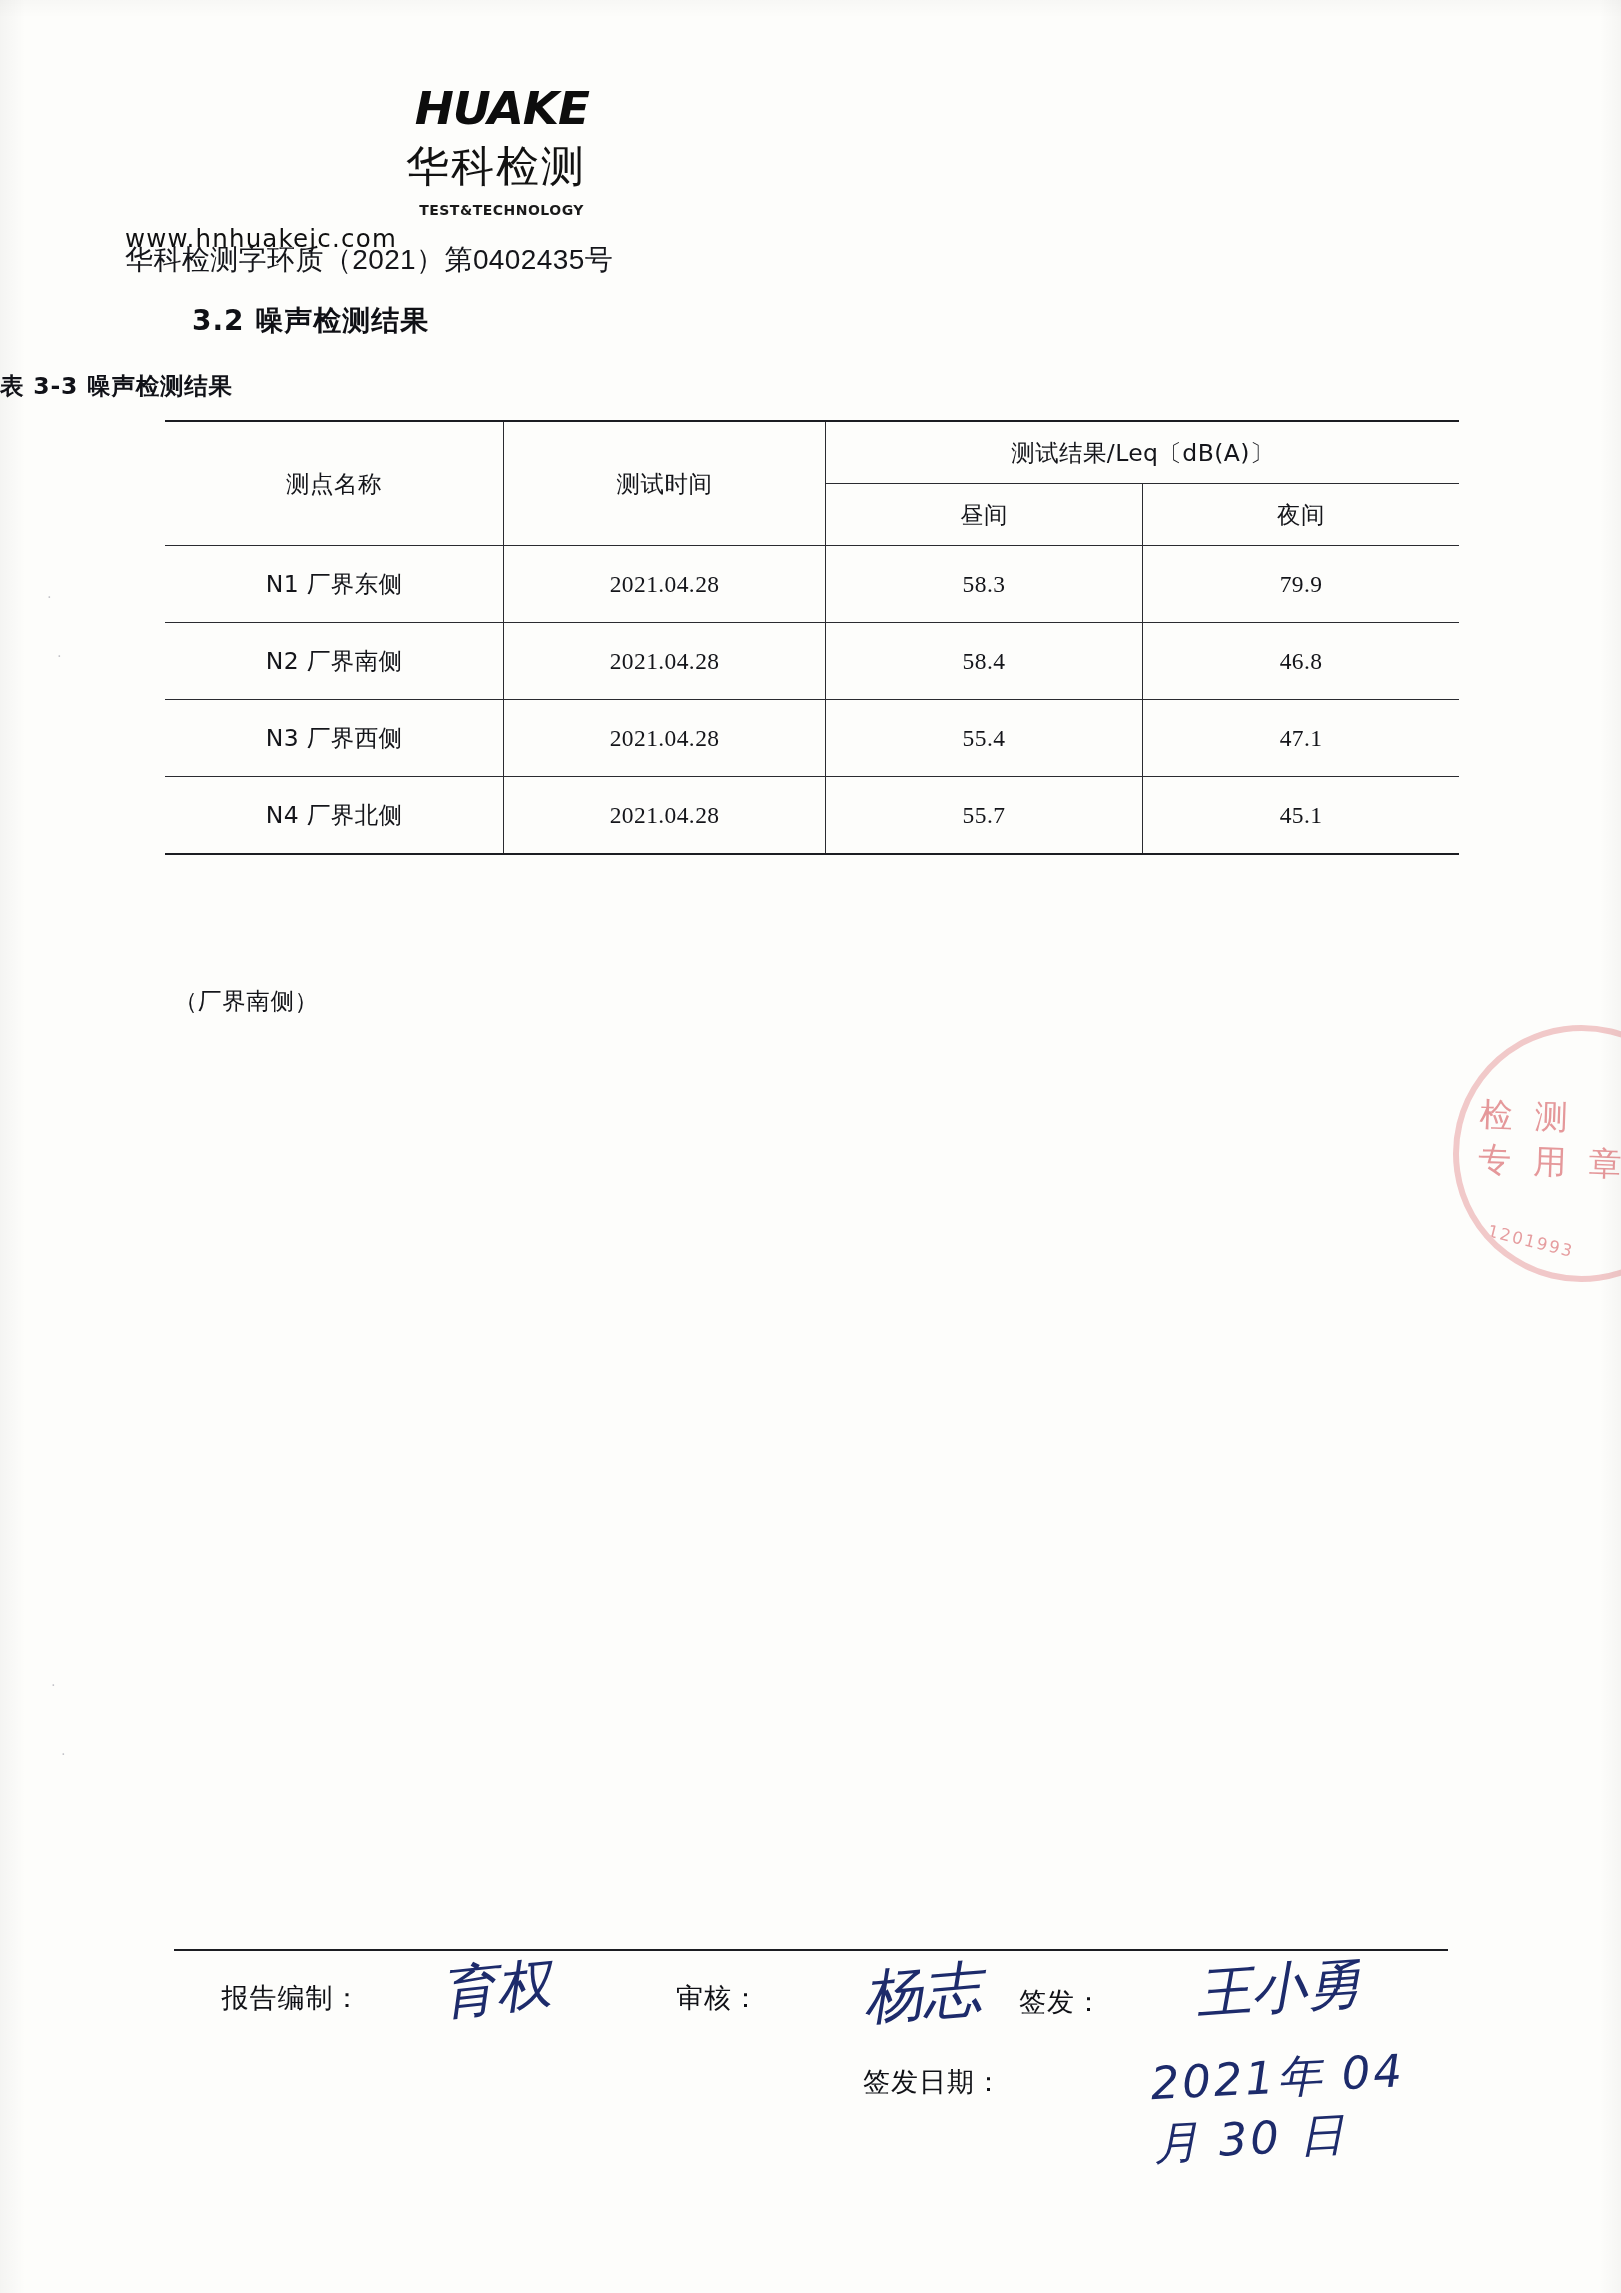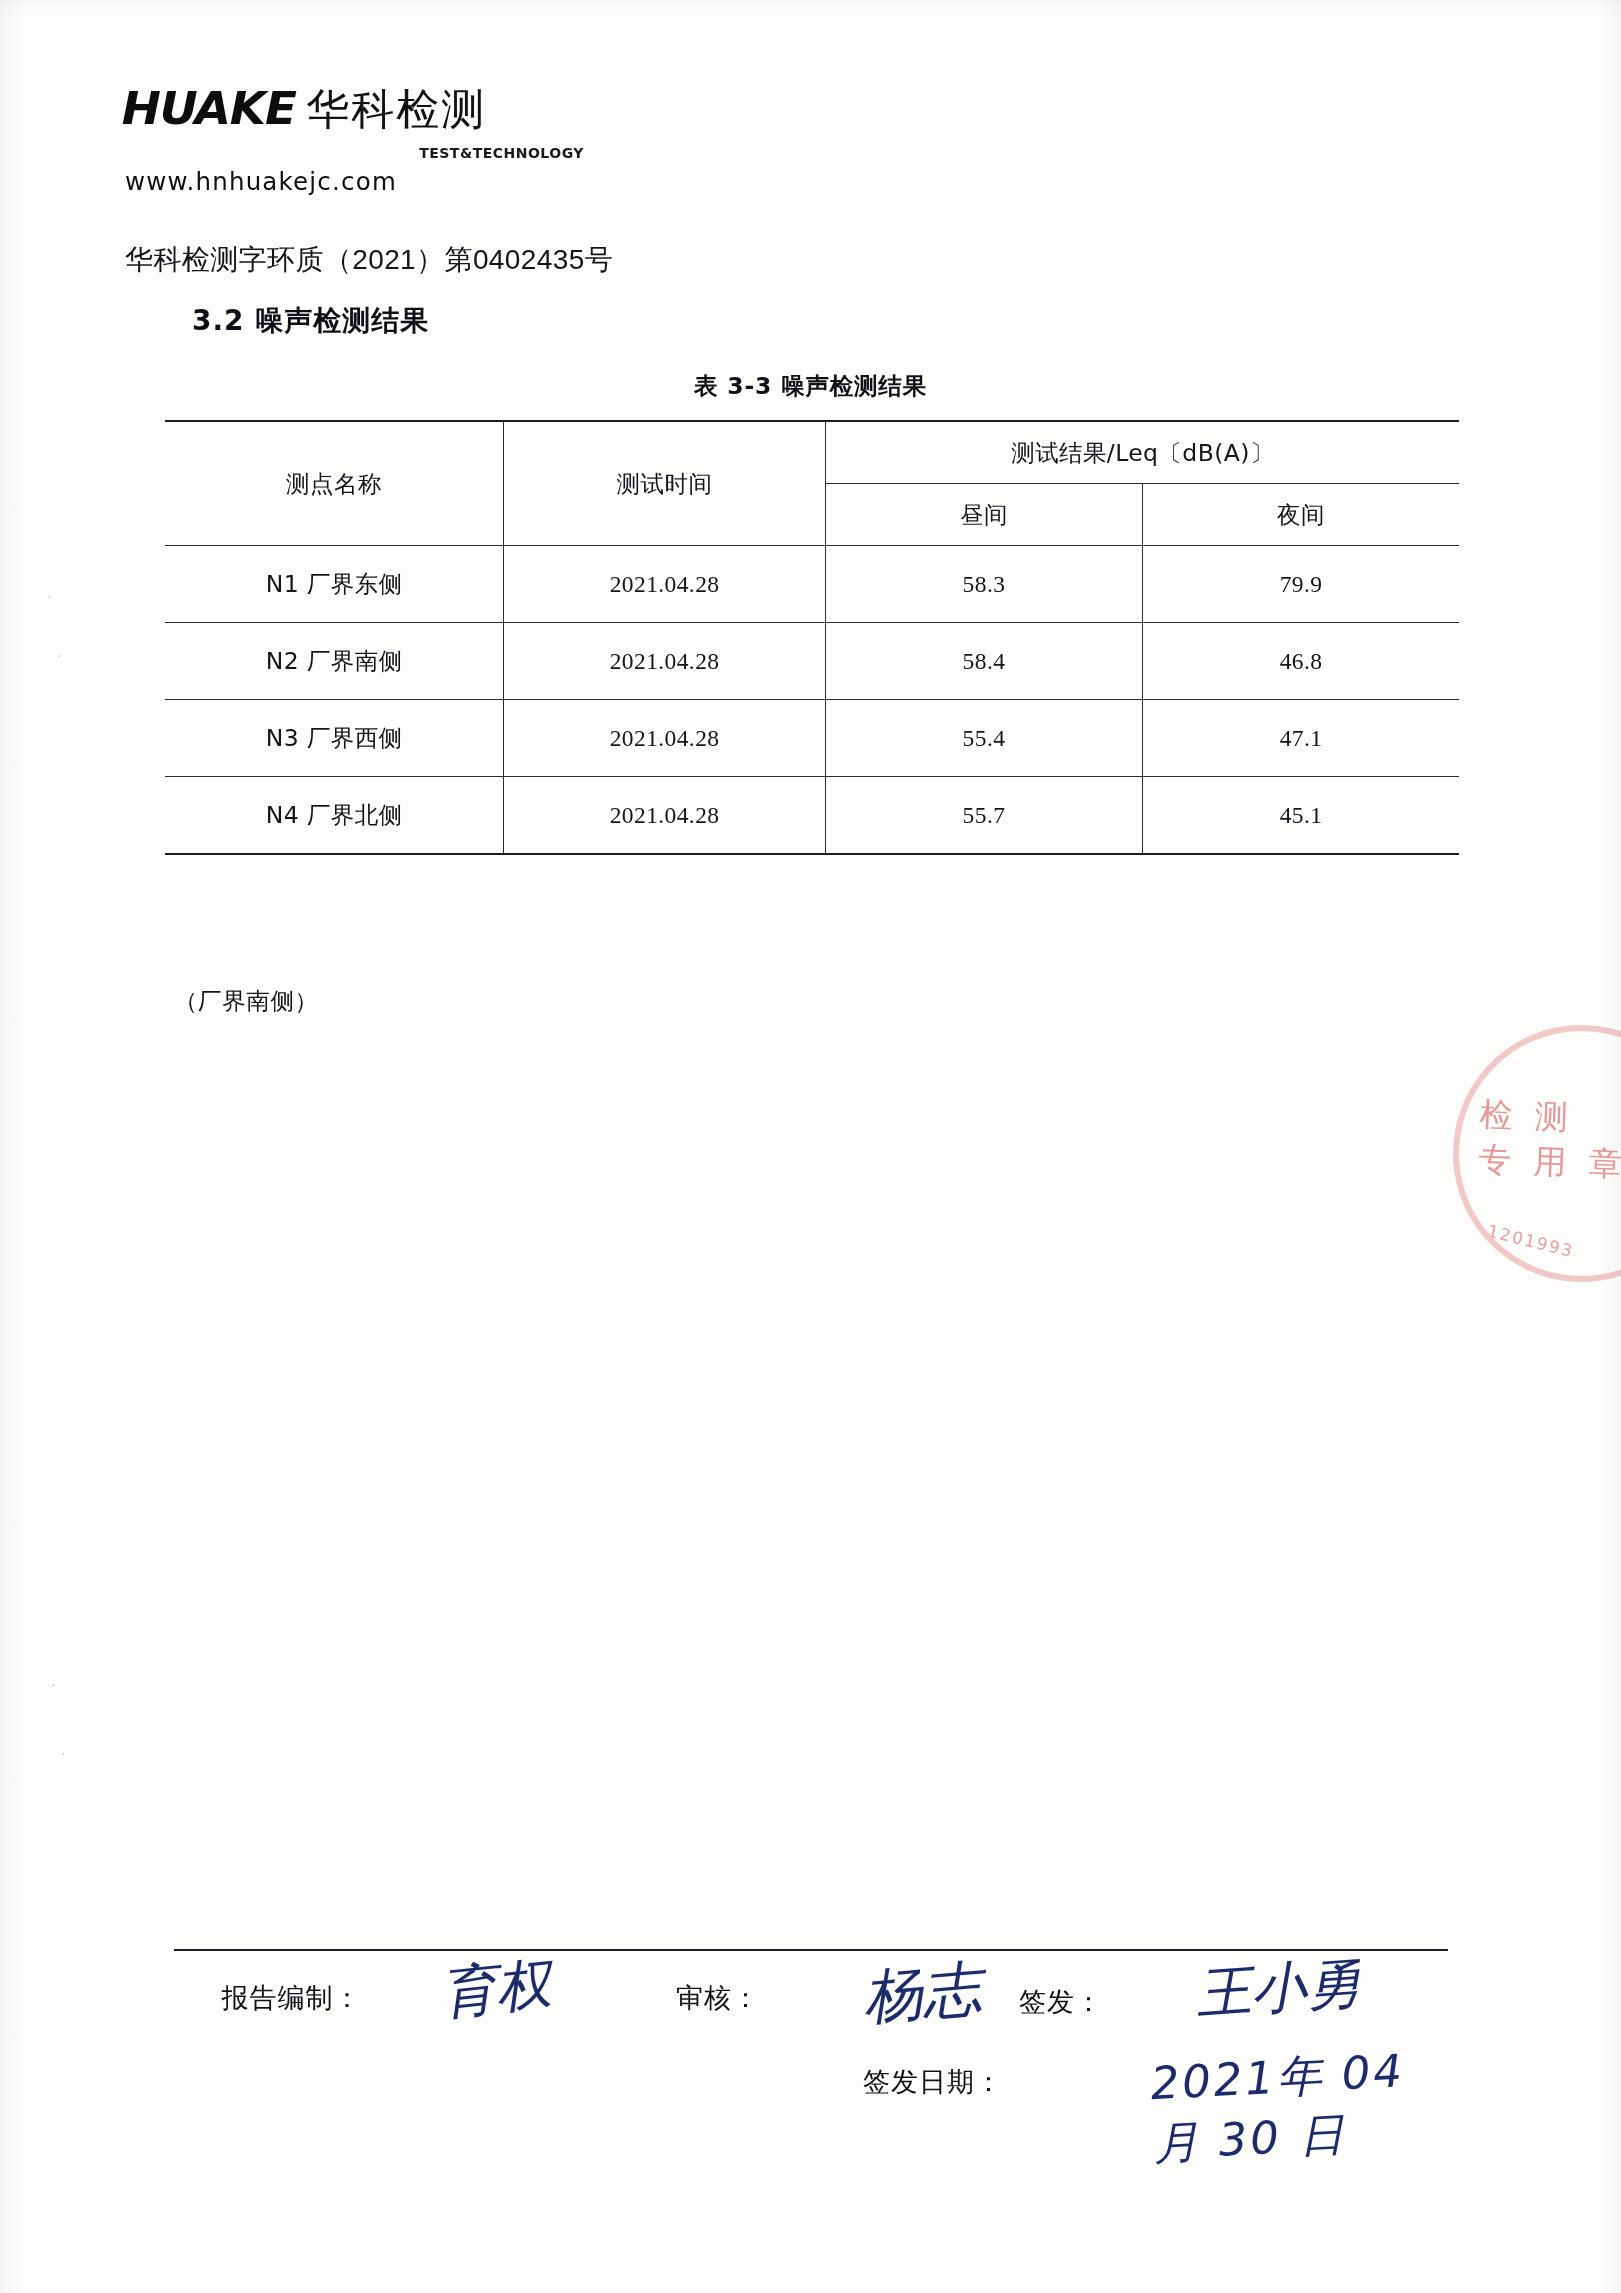--- a/index.html
+++ b/index.html
@@ -35,20 +35,21 @@
   .logo-block {
     position: absolute;
     left: 125px;
     top: 86px;
     width: 461px;
   }
   .logo-row {
     display: flex;
     align-items: flex-end;
     gap: 13.7px;
+    flex-direction: column;
   }
   .logo-mark {
     font-family: "DejaVu Sans", sans-serif;
     font-weight: 700;
     font-style: italic;
     font-size: 45px;
     letter-spacing: -1px;
     color: #0d0d0d;
     line-height: 1;
     transform: scaleX(1.04);
@@ -102,21 +103,20 @@
     letter-spacing: 1px;
     color: #0f1015;
   }
 
   
   .table-caption {
     position: absolute;
     left: 0;
     right: 0;
     top: 370px;
-    text-align: center;
     font-family: "DejaVu Sans", "Liberation Sans", sans-serif;
     font-weight: 700;
     font-size: 23.5px;
     letter-spacing: 0.8px;
     color: #111218;
   }
 
   
   .tbl-wrap {
     position: absolute;

